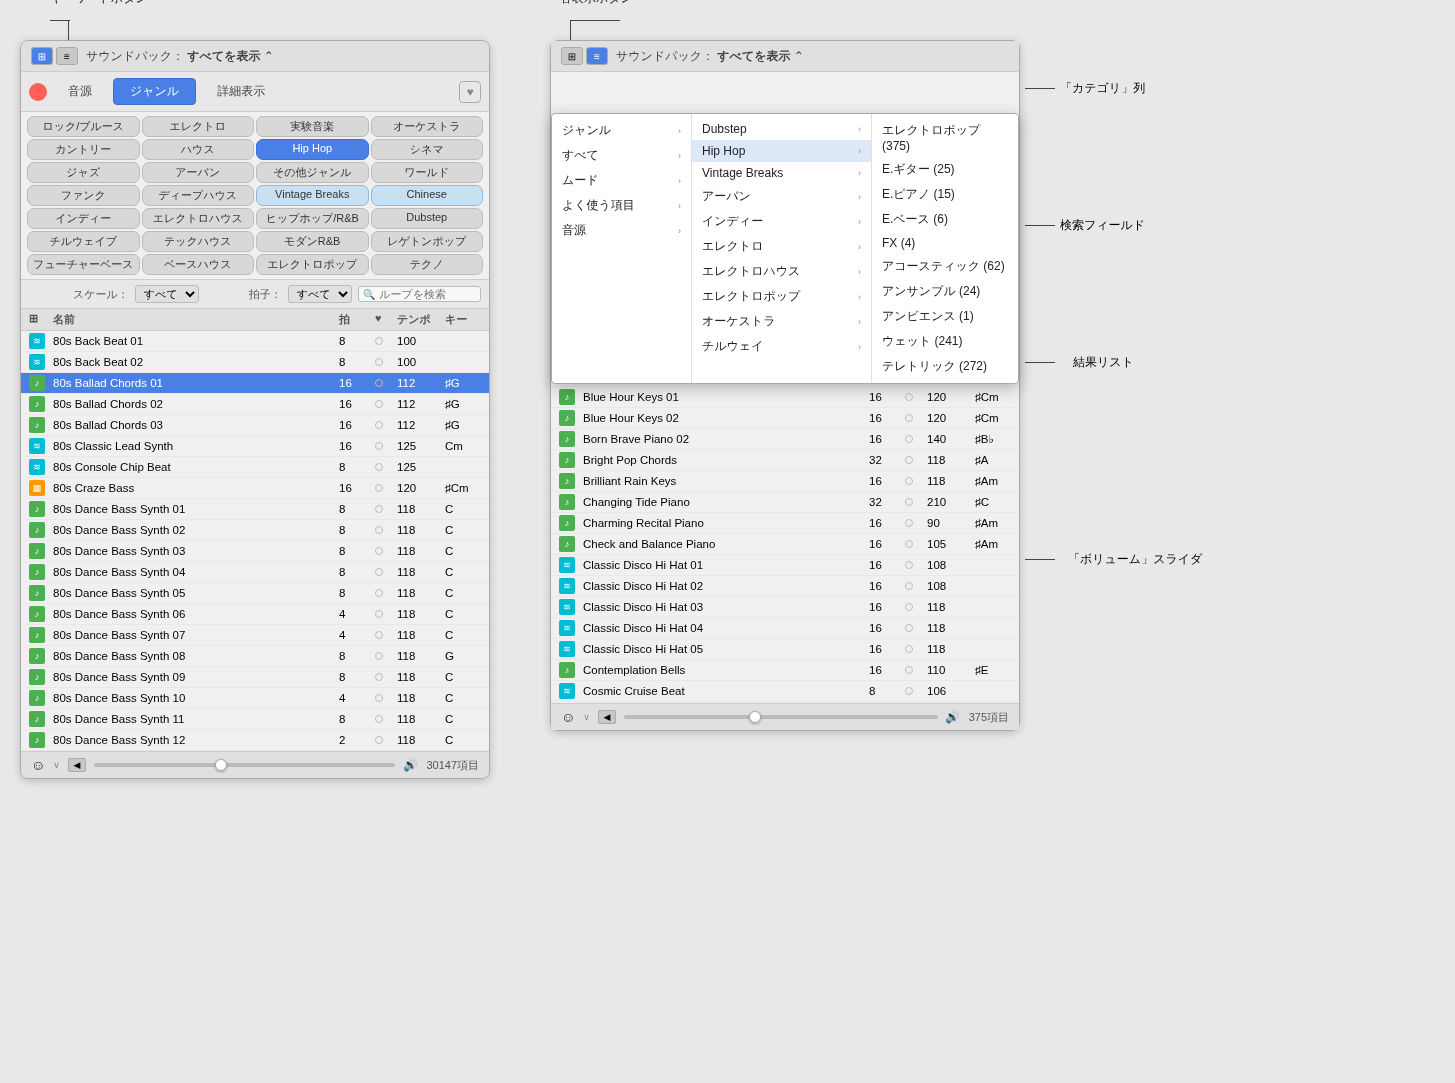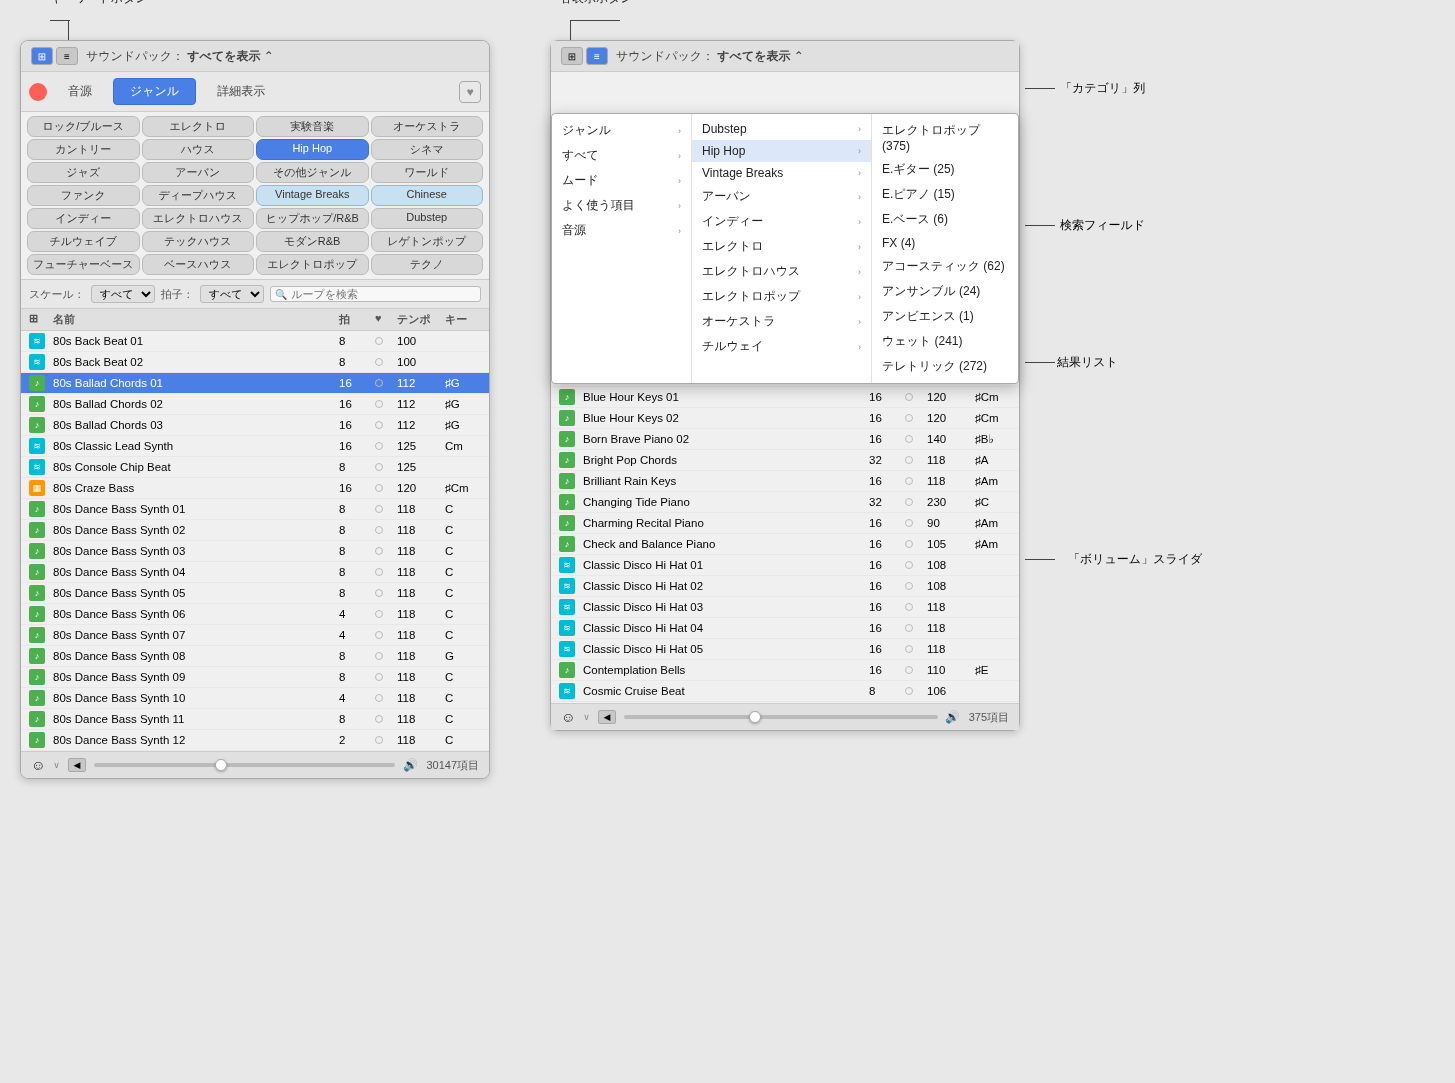--- a/index.html
+++ b/index.html
@@ -157,20 +157,21 @@
       display: flex;
       align-items: center;
       gap: 6px;
       padding: 5px 8px;
       background: #e8e8e8;
       border-bottom: 1px solid #ccc;
     }
     .filter-label {
       font-size: 11px;
       color: #555;
+      margin-left: 44px;
     }
     .filter-select {
       font-size: 11px;
       background: #e0e0e0;
       border: 1px solid #bbb;
       border-radius: 3px;
       padding: 1px 4px;
       cursor: pointer;
     }
     .search-box {
@@ -877,21 +878,21 @@
           </div>
           <div class="table-row">
             <div>
               <span class="row-icon icon-green">♪</span>
             </div>
             <div>Changing Tide Piano</div>
             <div>32</div>
             <div>
               <div class="fav-dot"></div>
             </div>
-            <div>230</div>
+            <div>210</div>
             <div>♯C</div>
           </div>
           <div class="table-row">
             <div>
               <span class="row-icon icon-green">♪</span>
             </div>
             <div>Charming Recital Piano</div>
             <div>16</div>
             <div>
               <div class="fav-dot"></div>
@@ -1012,21 +1013,21 @@
 
     <div class="right-annotations" style="left:475px;top:40px;">
       <div style="display:flex;align-items:center;gap:5px;margin-bottom:120px;">
         <div style="width:30px;height:1px;background:#444;"></div>
         <span style="font-size:12px;">「カテゴリ」列</span>
       </div>
       <div style="display:flex;align-items:center;gap:5px;margin-bottom:120px;">
         <div style="width:30px;height:1px;background:#444;"></div>
         <span style="font-size:12px;">検索フィールド</span>
       </div>
-      <div style="display:flex;align-items:center;gap:2px;margin-bottom:180px;">
+      <div style="display:flex;align-items:center;gap:18px;margin-bottom:180px;">
         <div style="width:30px;height:1px;background:#444;"></div>
         <span style="font-size:12px;">結果リスト</span>
       </div>
       <div style="display:flex;align-items:center;gap:13px;">
         <div style="width:30px;height:1px;background:#444;"></div>
         <span style="font-size:12px;">「ボリューム」スライダ</span>
       </div>
     </div>
   </div>
 

